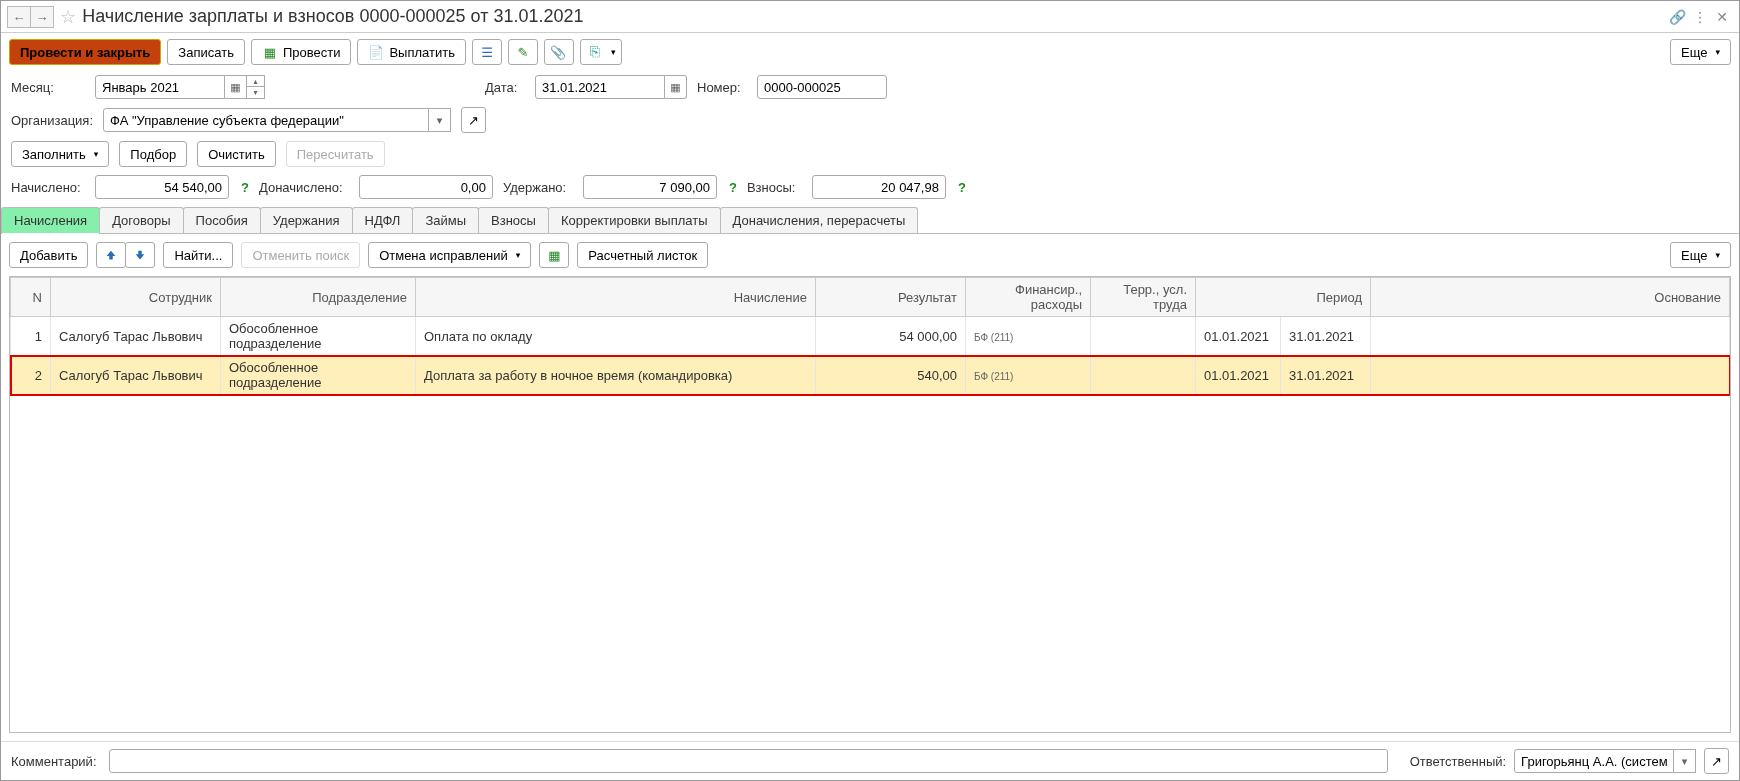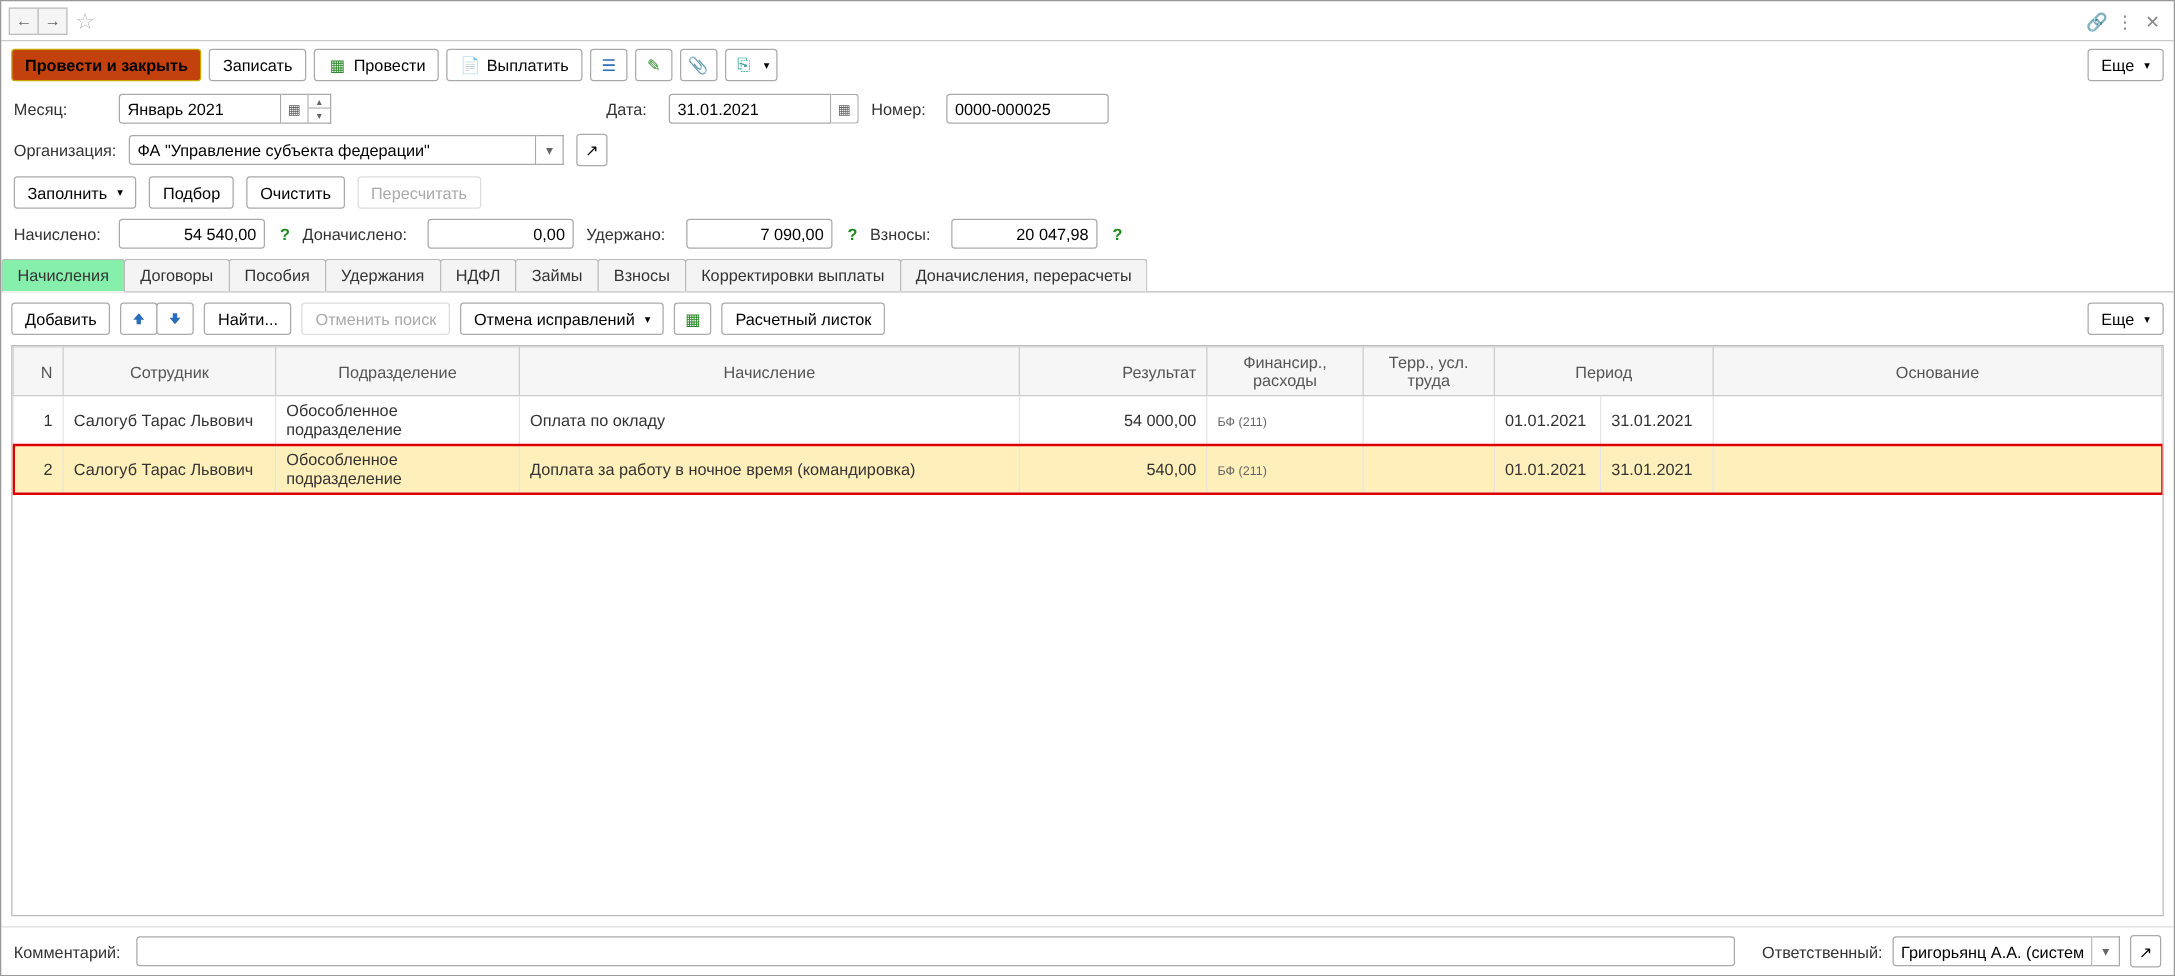--- a/index.html
+++ b/index.html
@@ -103,21 +103,21 @@
   background: #fff; cursor: pointer; font-size: 11px; color: #666;
 }
 .input-combo .combo-btn.last { border-top-right-radius: 3px; border-bottom-right-radius: 3px; }
 .spinner-group { display: flex; flex-direction: column; }
 .spinner-btn {
   border: 1px solid #aaa; border-left: none;
   width: 18px; height: 12px; background: #fff;
   display: inline-flex; align-items: center; justify-content: center;
   font-size: 8px; color: #666; cursor: pointer;
 }
-.num-input { text-align: right; width: 117px; }
+.num-input { text-align: right; width: 134px; }
 .help-q { color: #1a8a1a; font-weight: bold; cursor: pointer; font-size: 13px; margin-left: 2px; }
 .tabs {
   display: flex;
   border-bottom: 1px solid #bbb;
   padding: 0;
   margin-top: 4px;
 }
 .tab {
   border: 1px solid #bbb;
   border-bottom: none;
@@ -154,21 +154,21 @@
   flex: 1;
   margin: 0 8px 8px 8px;
   border: 1px solid #bbb;
   overflow: auto;
   position: relative;
 }
 table { border-collapse: collapse; width: 100%; }
 thead th {
   background: #f6f6f6;
   border: 1px solid #ccc;
-  text-align: center;
+  text-align: right;
   font-weight: normal;
   padding: 4px 8px;
   font-size: 13px;
   color: #555;
 }
 td {
   border-left: 1px solid #e5e5e5;
   border-right: 1px solid #e5e5e5;
   padding: 4px 8px;
   font-size: 13px;
@@ -202,20 +202,21 @@
 </style>
 </head>
 <body>
 
 <div class="window">
 
   <div class="titlebar">
     <button class="nav-btn">←</button>
     <button class="nav-btn">→</button>
     <span class="star-icon">☆</span>
+    <span class="title-text">Начисление зарплаты и взносов 0000-000025 от 31.01.2021</span>
     <div class="titlebar-spacer"></div>
     <span class="title-right-icon">🔗</span>
     <span class="title-right-icon">⋮</span>
     <span class="title-right-icon">✕</span>
   </div>
 
   <div class="toolbar">
     <button class="btn btn-primary">Провести и закрыть</button>
     <button class="btn">Записать</button>
     <button class="btn">

